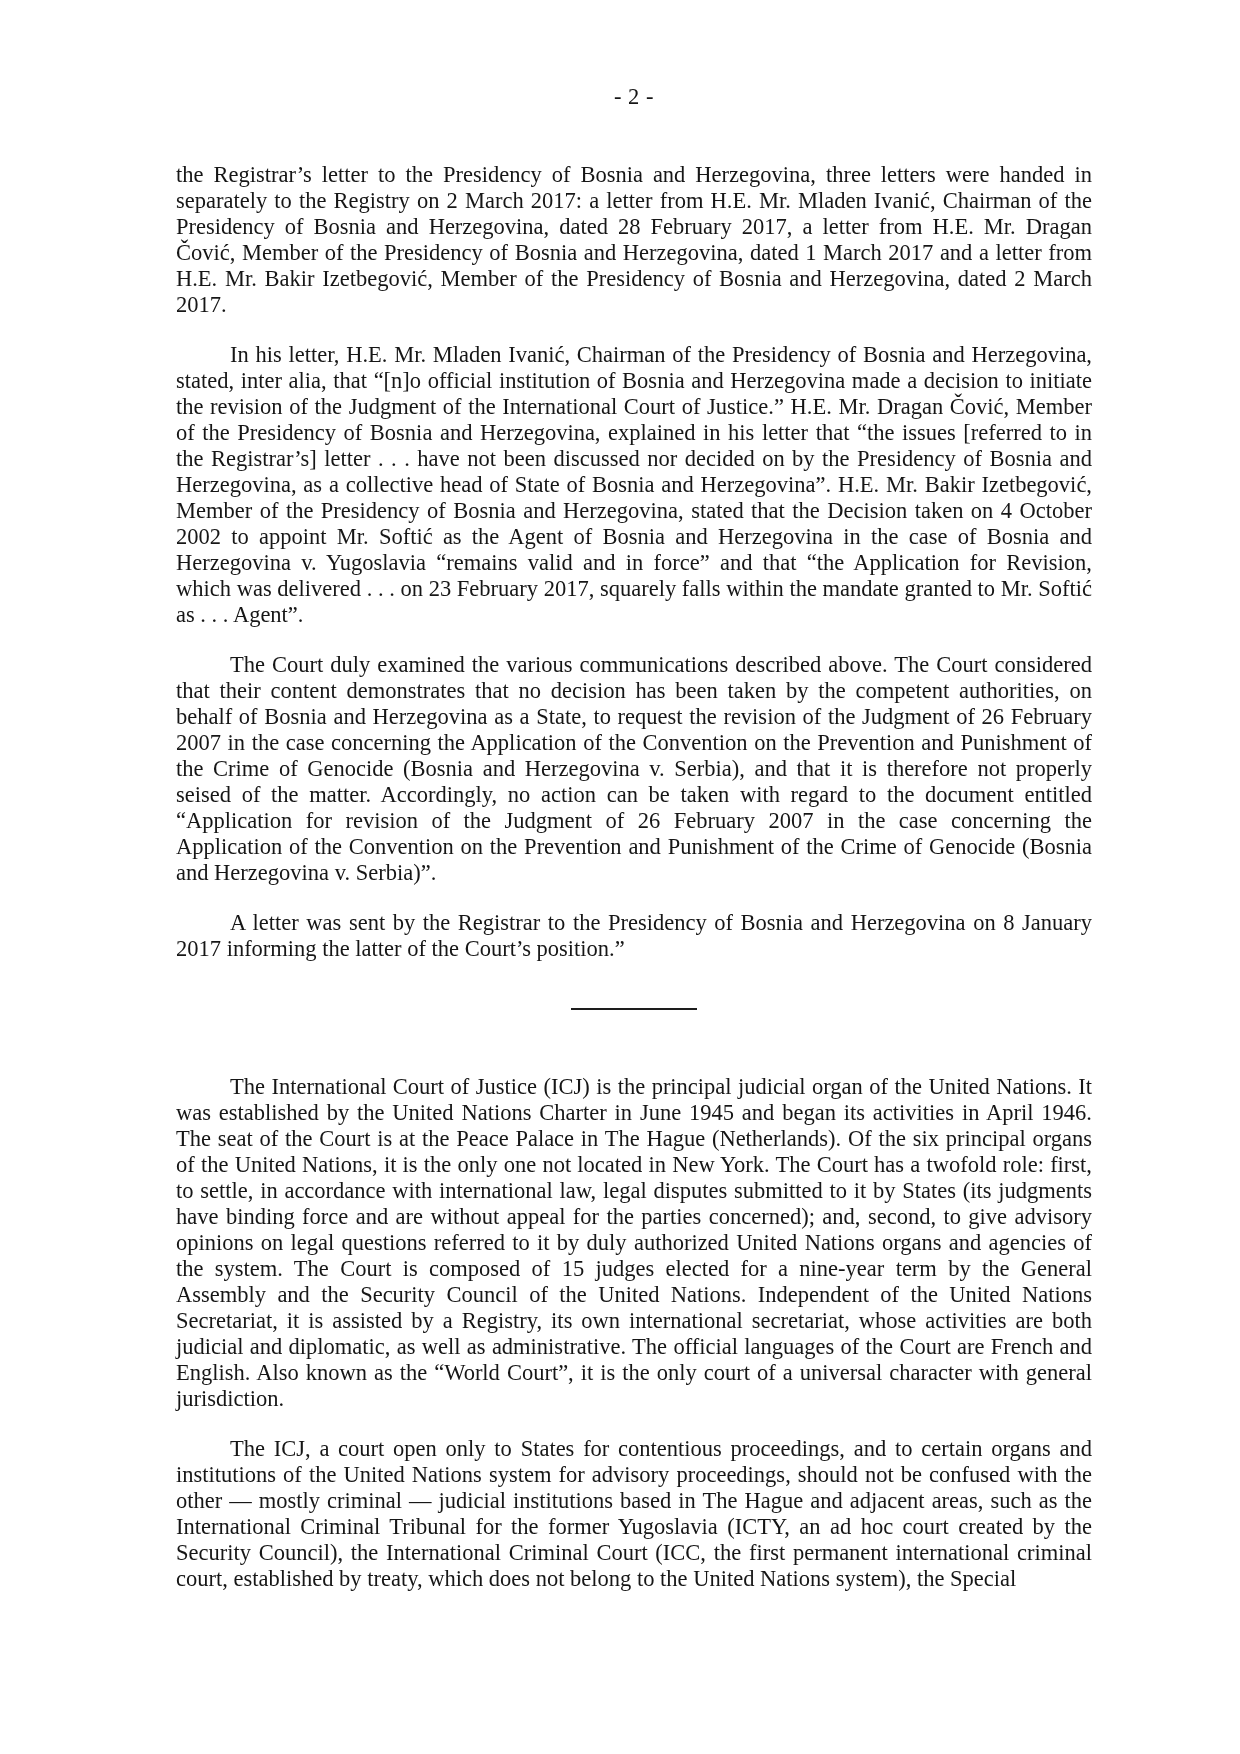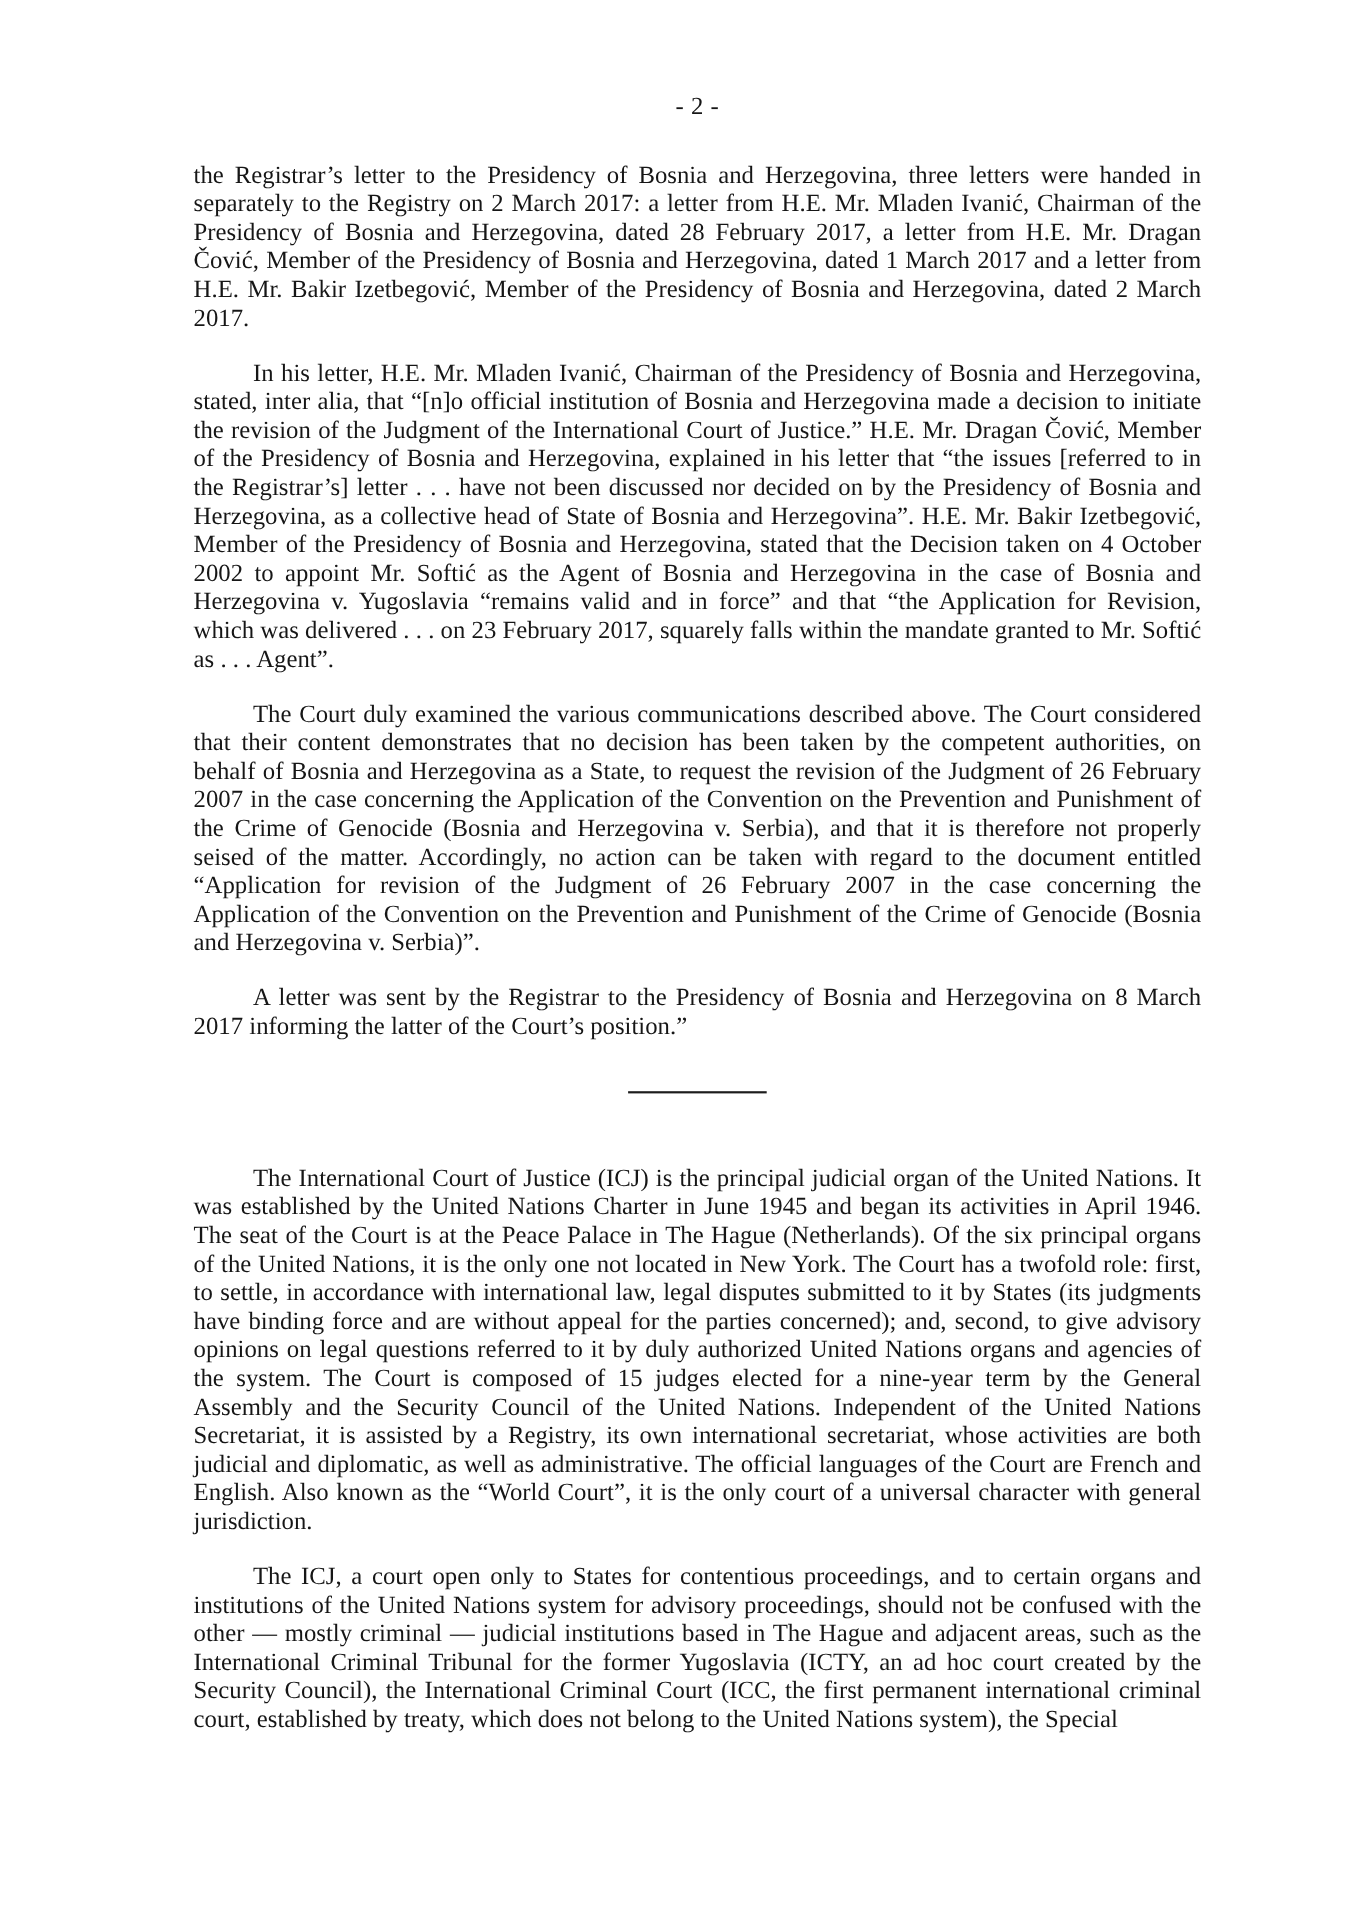--- a/index.html
+++ b/index.html
@@ -29,21 +29,21 @@
   .content {
     position: absolute;
     top: 146px;
     left: 176px;
     width: 916px;
     font-size: 22.5px;
     line-height: 26px;
     text-align: justify;
   }
   p.para {
-    margin: 0 0 24px 0;
+    margin: 16px 0 24px 0;
     padding: 0;
     text-indent: 0;
   }
   p.para.indented {
     text-indent: 54px;
   }
   .u {
     text-decoration-thickness: 1.5px;
     text-underline-offset: 3px;
   }
@@ -56,18 +56,18 @@
 </style>
 </head>
 <body>
 
 <div class="page">
   <div class="page-number">- 2 -</div>
   <div class="content">
       <p class="para"><span>the Registrar’s letter to the Presidency of Bosnia and Herzegovina, three letters were handed in separately to the Registry on 2 March 2017: a letter from H.E. Mr. Mladen Ivanić, Chairman of the Presidency of Bosnia and Herzegovina, dated 28 February 2017, a letter from H.E. Mr. Dragan Čović, Member of the Presidency of Bosnia and Herzegovina, dated 1 March 2017 and a letter from H.E. Mr. Bakir Izetbegović, Member of the Presidency of Bosnia and Herzegovina, dated 2 March 2017.</span></p>
       <p class="para indented"><span>In his letter, H.E. Mr. Mladen Ivanić, Chairman of the Presidency of Bosnia and Herzegovina, stated, </span><span class="u">inter alia</span><span>, that “[n]o official institution of Bosnia and Herzegovina made a decision to initiate the revision of the Judgment of the International Court of Justice.” H.E. Mr. Dragan Čović, Member of the Presidency of Bosnia and Herzegovina, explained in his letter that “the issues [referred to in the Registrar’s] letter . . . have not been discussed nor decided on by the Presidency of Bosnia and Herzegovina, as a collective head of State of Bosnia and Herzegovina”. H.E. Mr. Bakir Izetbegović, Member of the Presidency of Bosnia and Herzegovina, stated that the Decision taken on 4 October 2002 to appoint Mr. Softić as the Agent of Bosnia and Herzegovina in the case of </span><span class="u">Bosnia and Herzegovina</span><span> v. </span><span class="u">Yugoslavia</span><span> “remains valid and in force” and that “the Application for Revision, which was delivered . . . on 23 February 2017, squarely falls within the mandate granted to Mr. Softić as . . . Agent”.</span></p>
       <p class="para indented"><span>The Court duly examined the various communications described above. The Court considered that their content demonstrates that no decision has been taken by the competent authorities, on behalf of Bosnia and Herzegovina as a State, to request the revision of the Judgment of 26 February 2007 in the case concerning the </span><span class="u">Application of the Convention on the Prevention and Punishment of the Crime of Genocide (Bosnia and Herzegovina</span><span> v. </span><span class="u">Serbia)</span><span>, and that it is therefore not properly seised of the matter. Accordingly, no action can be taken with regard to the document entitled “Application for revision of the Judgment of 26 February 2007 in the case concerning the </span><span class="u">Application of the Convention on the Prevention and Punishment of the Crime of Genocide (Bosnia and Herzegovina</span><span> v. </span><span class="u">Serbia)</span><span>”.</span></p>
-      <p class="para indented"><span>A letter was sent by the Registrar to the Presidency of Bosnia and Herzegovina on 8 March 2017 informing the latter of the Court’s position.”</span></p>
+      <p class="para indented"><span>A letter was sent by the Registrar to the Presidency of Bosnia and Herzegovina on 8 January 2017 informing the latter of the Court’s position.”</span></p>
       <div class="separator"></div>
       <p class="para indented"><span class="u">The International Court of Justice (ICJ)</span><span> is the principal judicial organ of the United Nations. It was established by the United Nations Charter in June 1945 and began its activities in April 1946. The seat of the Court is at the Peace Palace in The Hague (Netherlands). Of the six principal organs of the United Nations, it is the only one not located in New York. The Court has a twofold role: first, to settle, in accordance with international law, legal disputes submitted to it by States (its judgments have binding force and are without appeal for the parties concerned); and, second, to give advisory opinions on legal questions referred to it by duly authorized United Nations organs and agencies of the system. The Court is composed of 15 judges elected for a nine-year term by the General Assembly and the Security Council of the United Nations. Independent of the United Nations Secretariat, it is assisted by a Registry, its own international secretariat, whose activities are both judicial and diplomatic, as well as administrative. The official languages of the Court are French and English. Also known as the “World Court”, it is the only court of a universal character with general jurisdiction.</span></p>
       <p class="para indented"><span>The ICJ, a court open only to States for contentious proceedings, and to certain organs and institutions of the United Nations system for advisory proceedings, should not be confused with the other — mostly criminal — judicial institutions based in The Hague and adjacent areas, such as the International Criminal Tribunal for the former Yugoslavia (ICTY, an </span><span class="u">ad hoc</span><span> court created by the Security Council), the International Criminal Court (ICC, the first permanent international criminal court, established by treaty, which does not belong to the United Nations system), the Special</span></p>
     </div>
 </div>
 
 </body></html>

